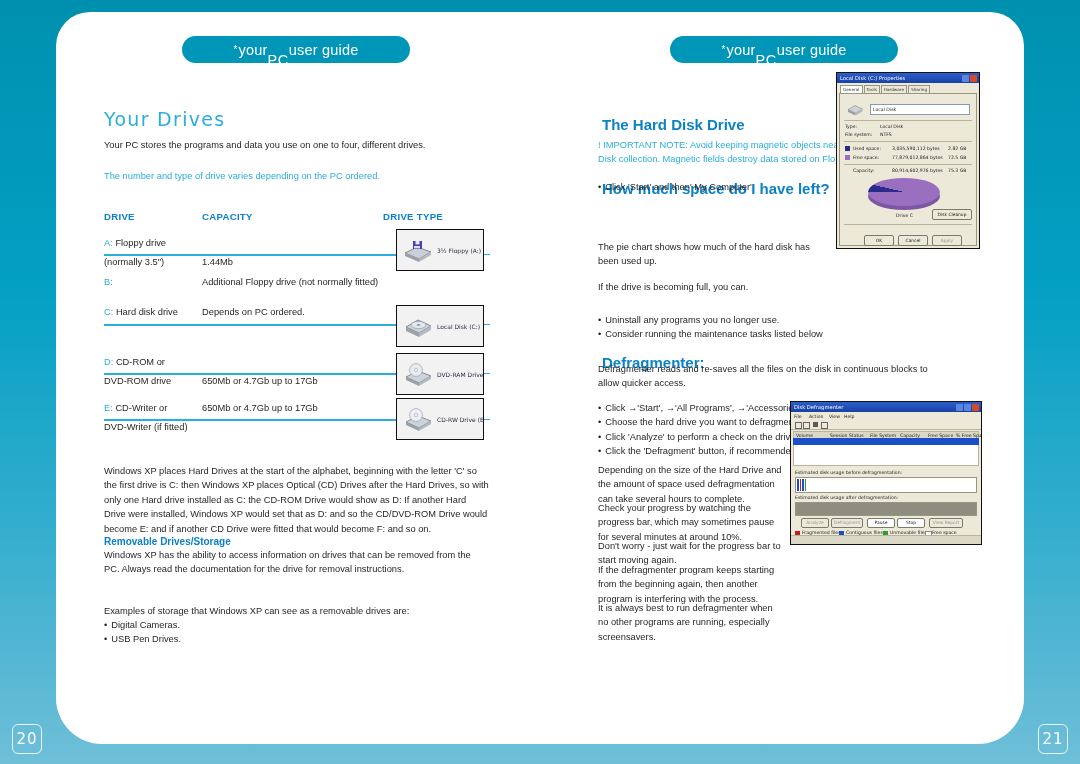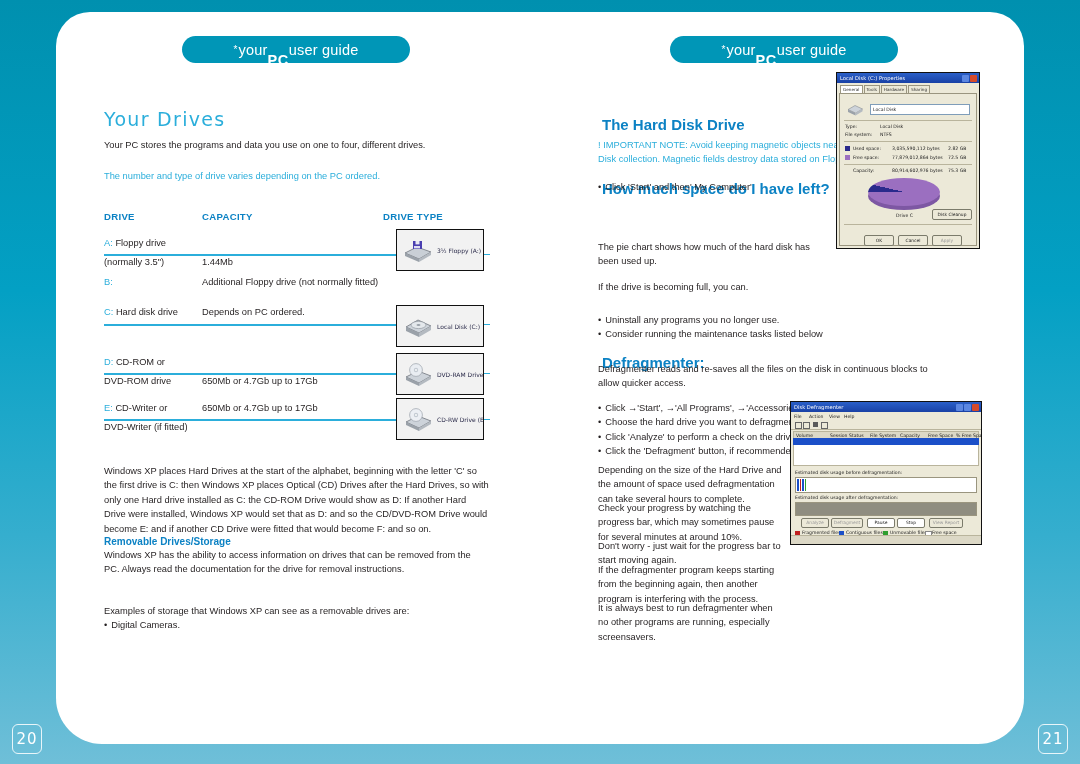--- a/index.html
+++ b/index.html
@@ -46,21 +46,21 @@
     color:#ffffff;
     border-radius:18px;
     height:27px;
     display:flex;align-items:center;justify-content:center;
     font-size:14.5px;
     letter-spacing:.2px;
   }
   #banner-left{position:absolute;left:182px;top:36px;width:228px;}
   #banner-right{position:absolute;left:670px;top:36px;width:228px;}
   .banner .star{font-size:10px;vertical-align:top;margin-right:1px;}
-  .banner .pc{font-weight:bold;letter-spacing:.5px;margin-top:20px;}
+  .banner .pc{font-weight:normal;letter-spacing:.5px;margin-top:20px;}
 
   h1.section-title{
     color:#2BAEDB;
     font-size:19px;
     font-weight:normal;
     letter-spacing:1.3px;
     margin:0;
     font-family:"DejaVu Sans", sans-serif;
   }
   .body-text{
@@ -292,20 +292,21 @@
 
     <div class="body-text" style="position:absolute;left:0;top:464px;width:385px;">Windows XP places Hard Drives at the start of the alphabet, beginning with the letter 'C' so the first drive is C: then Windows XP places Optical (CD) Drives after the Hard Drives, so with only one Hard drive installed as C: the CD-ROM Drive would show as D: If another Hard Drive were installed, Windows XP would set that as D: and so the CD/DVD-ROM Drive would become E: and if another CD Drive were fitted that would become F: and so on.</div>
 
     <h3 class="sub" style="position:absolute;left:0;top:535px;">Removable Drives/Storage</h3>
     <div class="body-text" style="position:absolute;left:0;top:548px;width:378px;">Windows XP has the ability to access information on drives that can be removed from the PC. Always read the documentation for the drive for removal instructions.</div>
 
     <div class="body-text" style="position:absolute;left:0;top:604px;width:385px;">Examples of storage that Windows XP can see as a removable drives are:</div>
 
     <ul class="bul" style="position:absolute;left:0;top:618px;width:300px;">
       <li>Digital Cameras.</li>
+      <li>USB Pen Drives.</li>
     </ul>
   </div>
 
   <div class="col" id="col-right">
 
     <h3 class="sub-r" style="position:absolute;left:0;top:110px;">The Hard Disk Drive</h3>
 
     <div class="blue-text" style="position:absolute;left:0;top:138px;width:350px;">! IMPORTANT NOTE: Avoid keeping magnetic objects near your PC and your Floppy Disk collection. Magnetic fields destroy data stored on Floppy and Hard Disk Drives.</div>
 
     <h3 class="sub-r" style="position:absolute;left:0;top:174px;">How much space do I have left?</h3>

